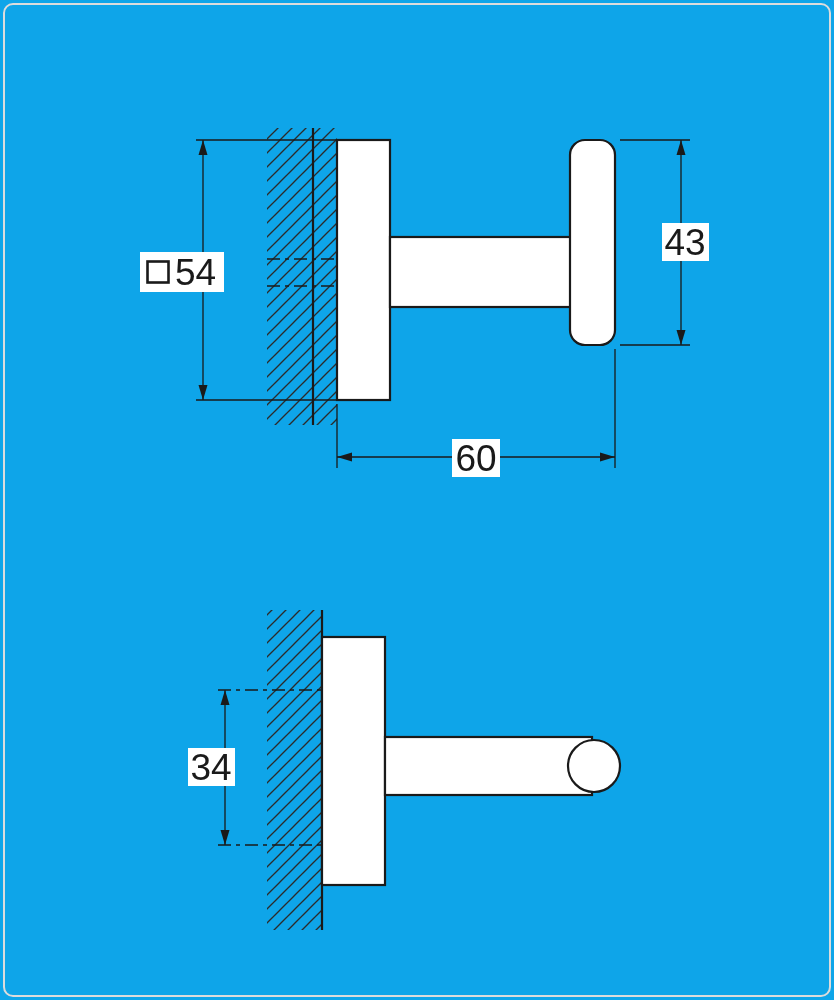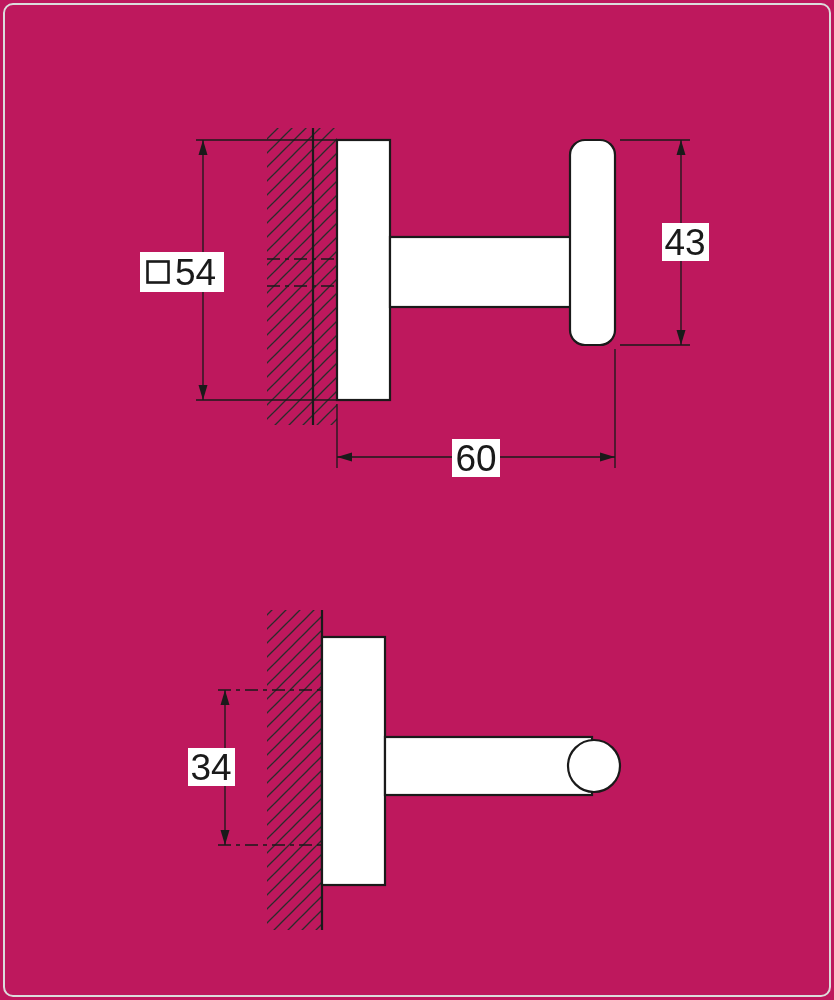--- a/index.html
+++ b/index.html
@@ -7,21 +7,21 @@
     padding: 0;
     background: #ffffff;
     width: 834px;
     height: 1000px;
     font-family: "Liberation Sans", sans-serif;
   }
   .page {
     position: relative;
     width: 834px;
     height: 1000px;
-    background: #be185d;
+    background: #0ea5e9;
     overflow: hidden;
   }
   .page-border {
     position: absolute;
     inset: 3px;
     border: 2px solid #dcdcdc;
     border-radius: 10px;
     pointer-events: none;
   }
   svg text {

